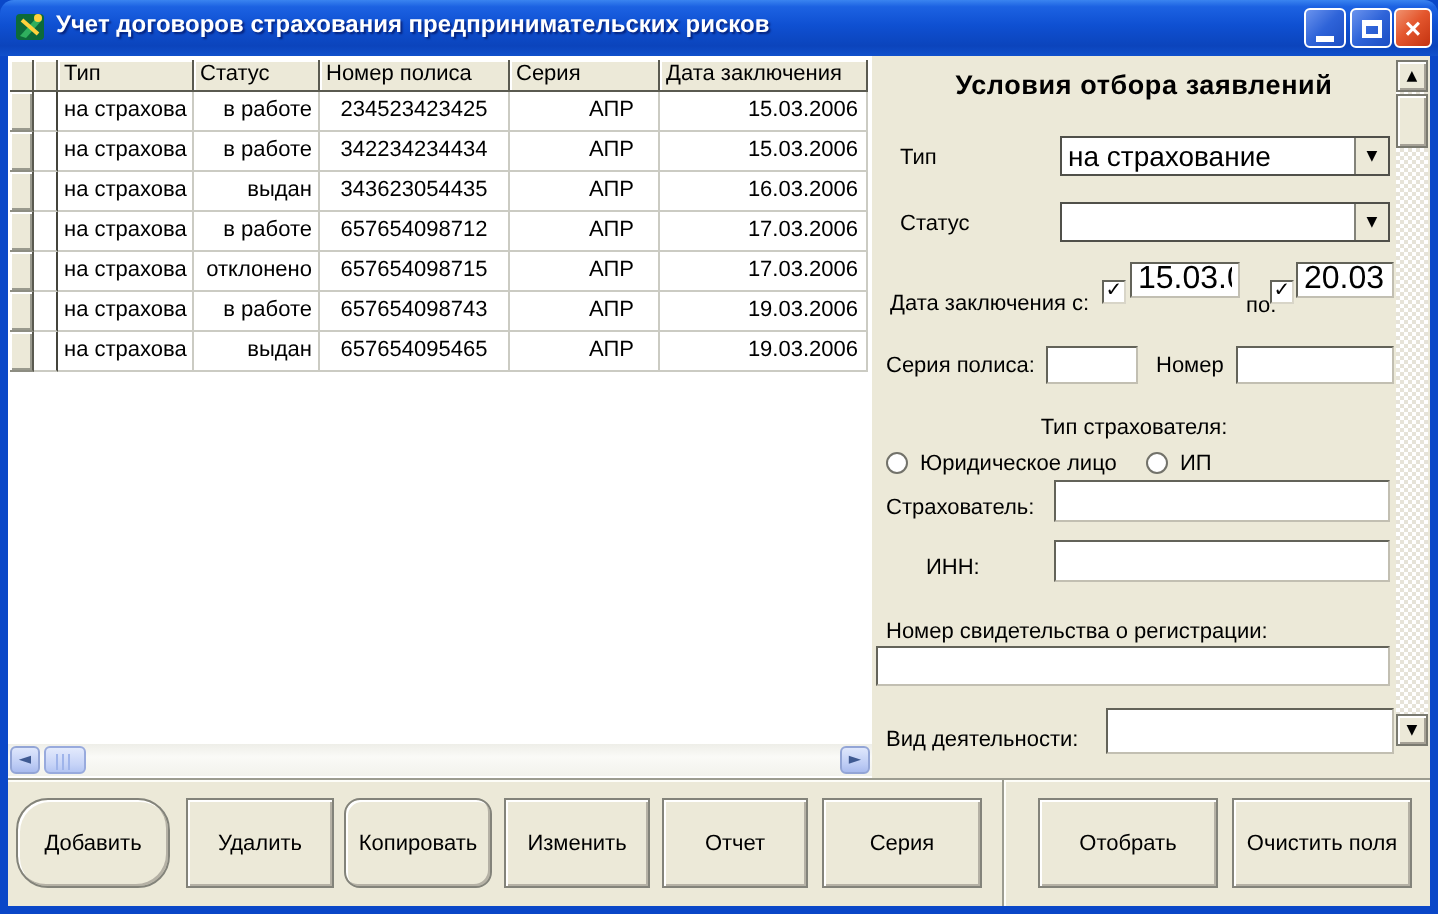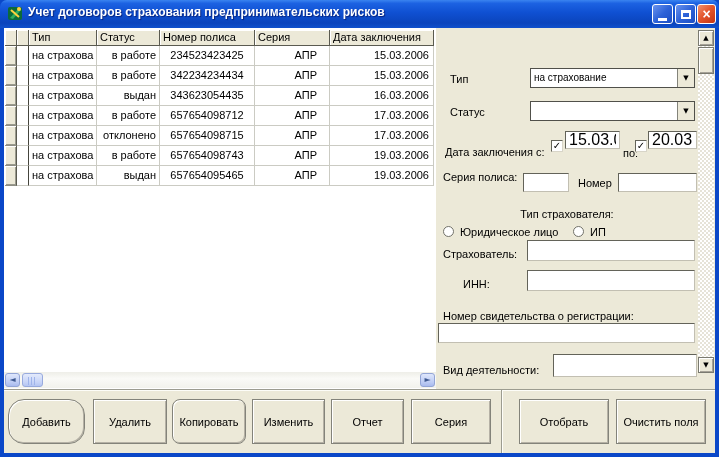--- a/index.html
+++ b/index.html
@@ -96,21 +96,21 @@
     background:repeating-linear-gradient(90deg,#9fb4ea 0 1px,transparent 1px 3px); }
 
   
   .panel { position:absolute; left:433px; top:0; width:278px; height:361px; background:#ECE9D8; }
   .panel-title { position:absolute; left:10px; width:250px; top:7px; text-align:center;
     font-weight:bold; font-size:13.5px; letter-spacing:.3px; }
   .lbl { position:absolute; font-size:11px; white-space:nowrap; }
 
   .combo { position:absolute; height:20px; background:#fff;
     border:1px solid #50504a; display:flex; }
-  .combo-value { flex:1; font-size:10px; line-height:18px; padding:0 3px; overflow:hidden; white-space:nowrap; }
+  .combo-value { flex:1; font-size:14px; line-height:18px; padding:0 3px; overflow:hidden; white-space:nowrap; }
   .combo-btn { width:17px; background:#ECE9D8; border-left:1px solid #83837a;
     display:flex; align-items:center; justify-content:center; }
   .dd-arrow { font-family:"DejaVu Sans",sans-serif; font-size:7px; color:#000; line-height:7px; }
 
   .txt, .datefield {
     position:absolute; background:#fff; font-size:16px; padding:0 3px;
     border:1px solid; border-color:#636359 #c2bfb2 #c2bfb2 #636359;
     font-family:"Liberation Sans",sans-serif;
   }
   .chk { position:absolute; width:12px; height:12px; background:#fff;
@@ -259,20 +259,21 @@
         <span class="hs-thumb">
             <span class="hs-grip"></span>
           </span>
         <span class="hs-btn right">
             <span class="hs-arrow">►</span>
           </span>
       </div>
     </div>
 
     <div class="panel">
+      <div class="panel-title">Условия отбора заявлений</div>
 
       <span class="lbl" style="left:13px; top:45px;">Тип</span>
       <div class="combo" style="left:93px; top:40px; width:165px;">
         <span class="combo-value">на страхование</span>
         <span class="combo-btn">
             <span class="dd-arrow">▼</span>
           </span>
       </div>
 
       <span class="lbl" style="left:13px; top:78px;">Статус</span>
@@ -287,21 +288,21 @@
       <span class="chk" style="left:114px; top:112px;">
           <span class="chk-mark">✓</span>
         </span>
       <input class="datefield" style="left: 128px; top: 103px; width: 55px; height: 18px;" value="15.03.06">
       <span class="lbl" style="left:186px; top:119px;">по:</span>
       <span class="chk" style="left:198px; top:112px;">
           <span class="chk-mark">✓</span>
         </span>
       <input class="datefield" style="left: 211px; top: 103px; width: 49px; height: 18px;" value="20.03.06">
 
-      <span class="lbl" style="left:6px; top:143px;text-align:right;">Серия полиса:</span>
+      <span class="lbl" style="left:6px; top:149px;text-align:right;">Серия полиса:</span>
       <input class="txt" style="left: 86px; top: 145px; width: 46px; height: 19px;" value="">
       <span class="lbl" style="left:141px; top:149px;">Номер</span>
       <input class="txt" style="left: 181px; top: 145px; width: 79px; height: 19px;" value="">
 
       <span class="lbl" style="left:0; top:180px; width:260px; text-align:center;">Тип страхователя:</span>
       <span class="radio" style="left:6px; top:198px;"></span>
       <span class="lbl" style="left:23px; top:198px;">Юридическое лицо</span>
       <span class="radio" style="left:136px; top:198px;"></span>
       <span class="lbl" style="left:153px; top:198px;">ИП</span>
 

